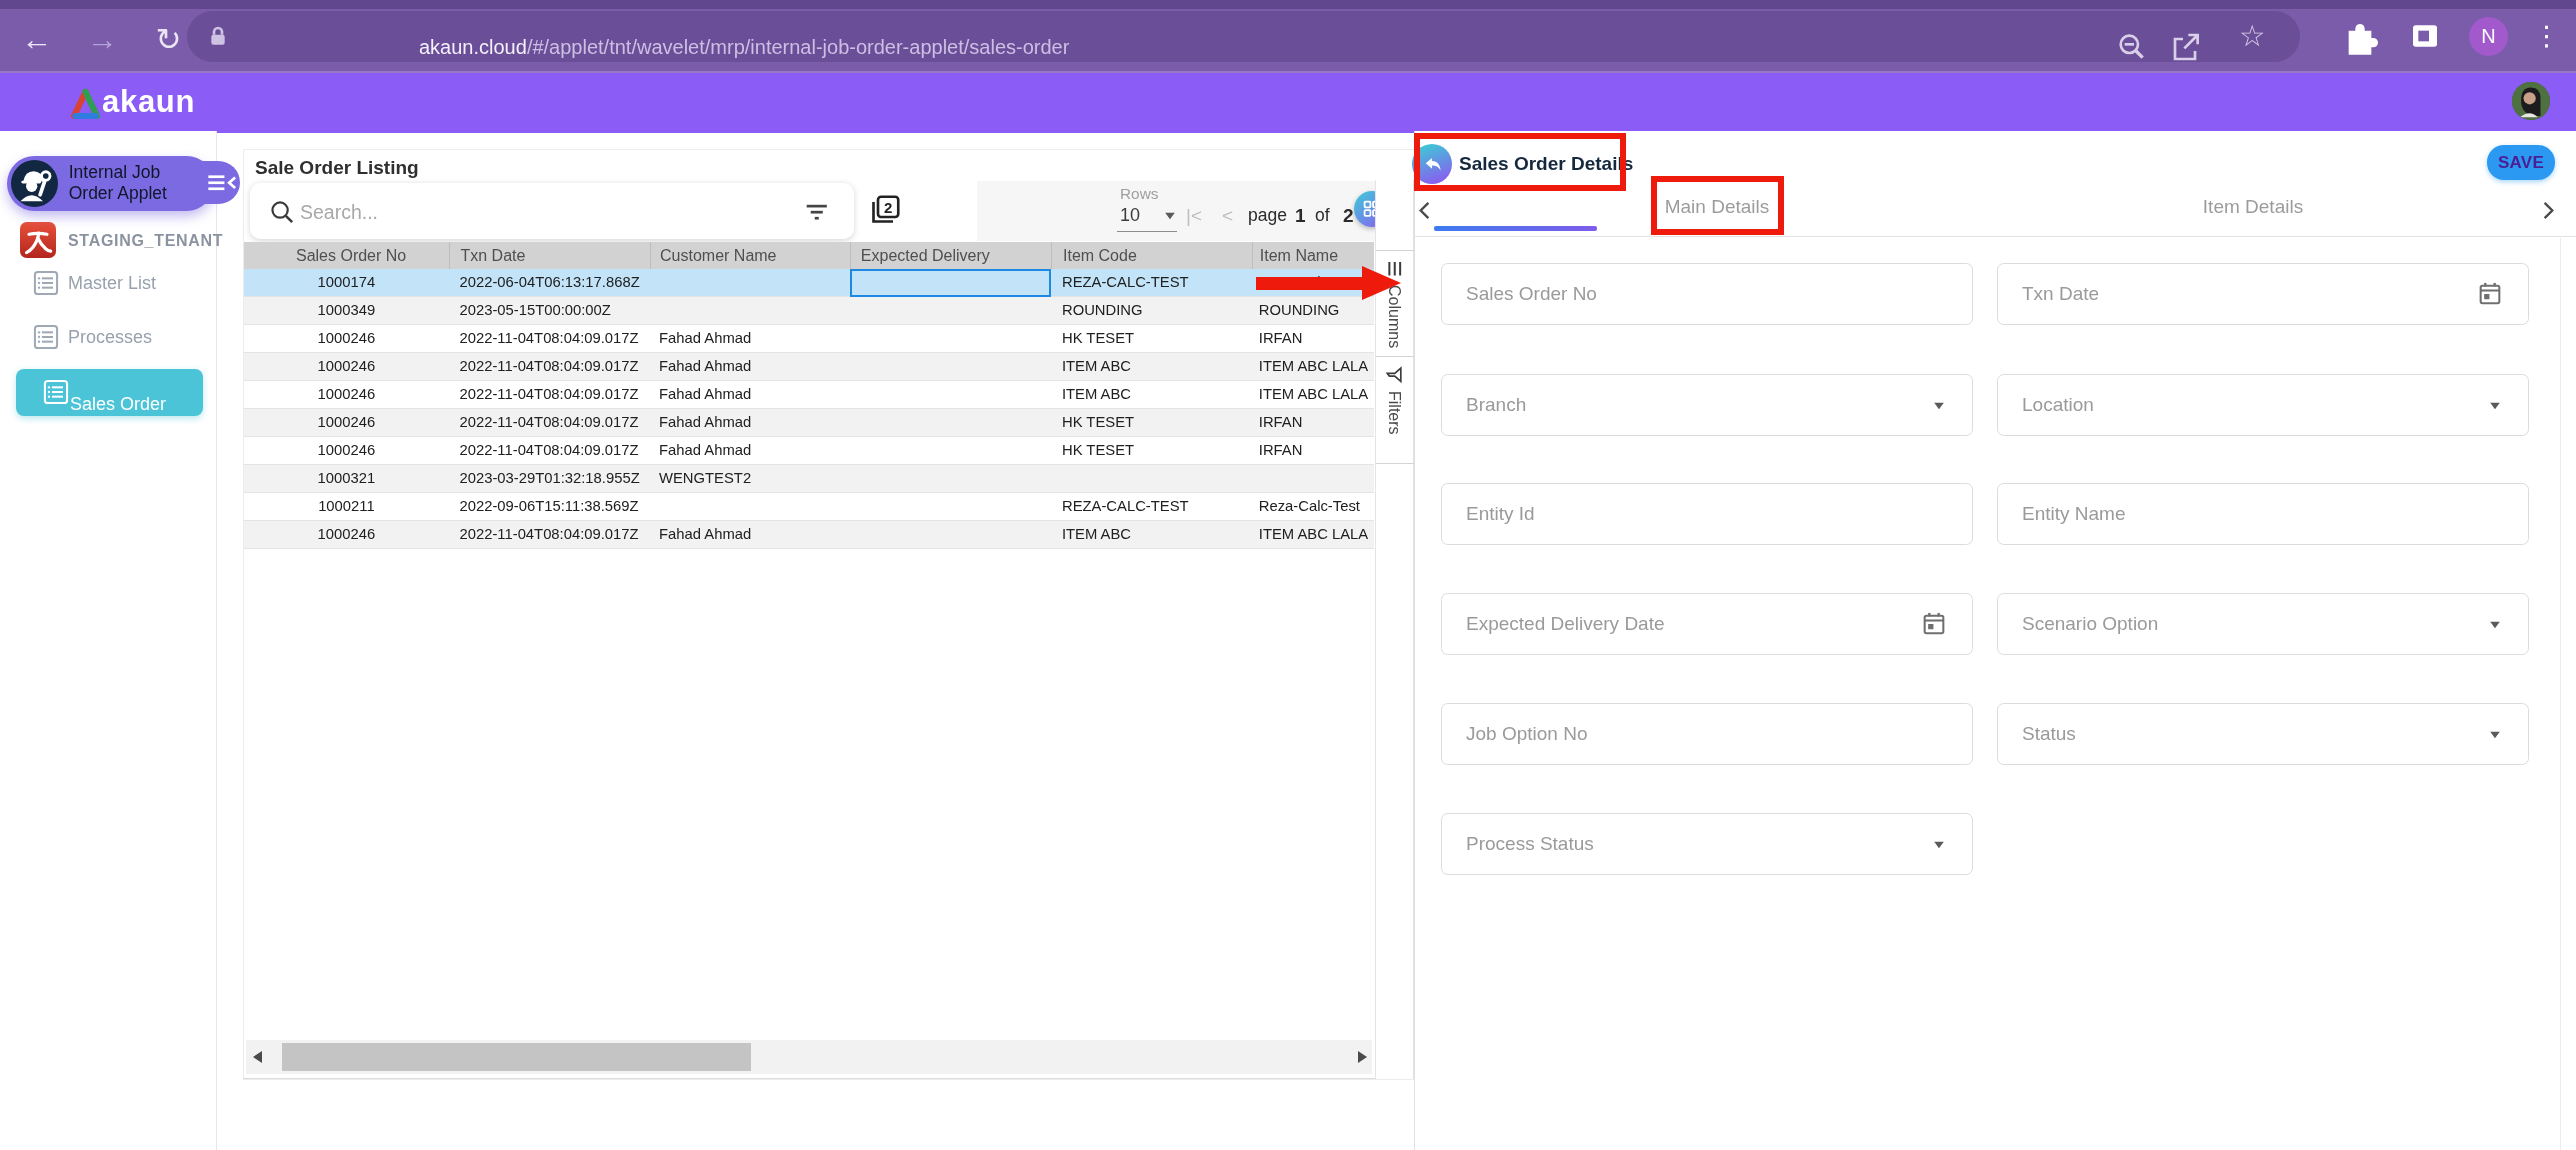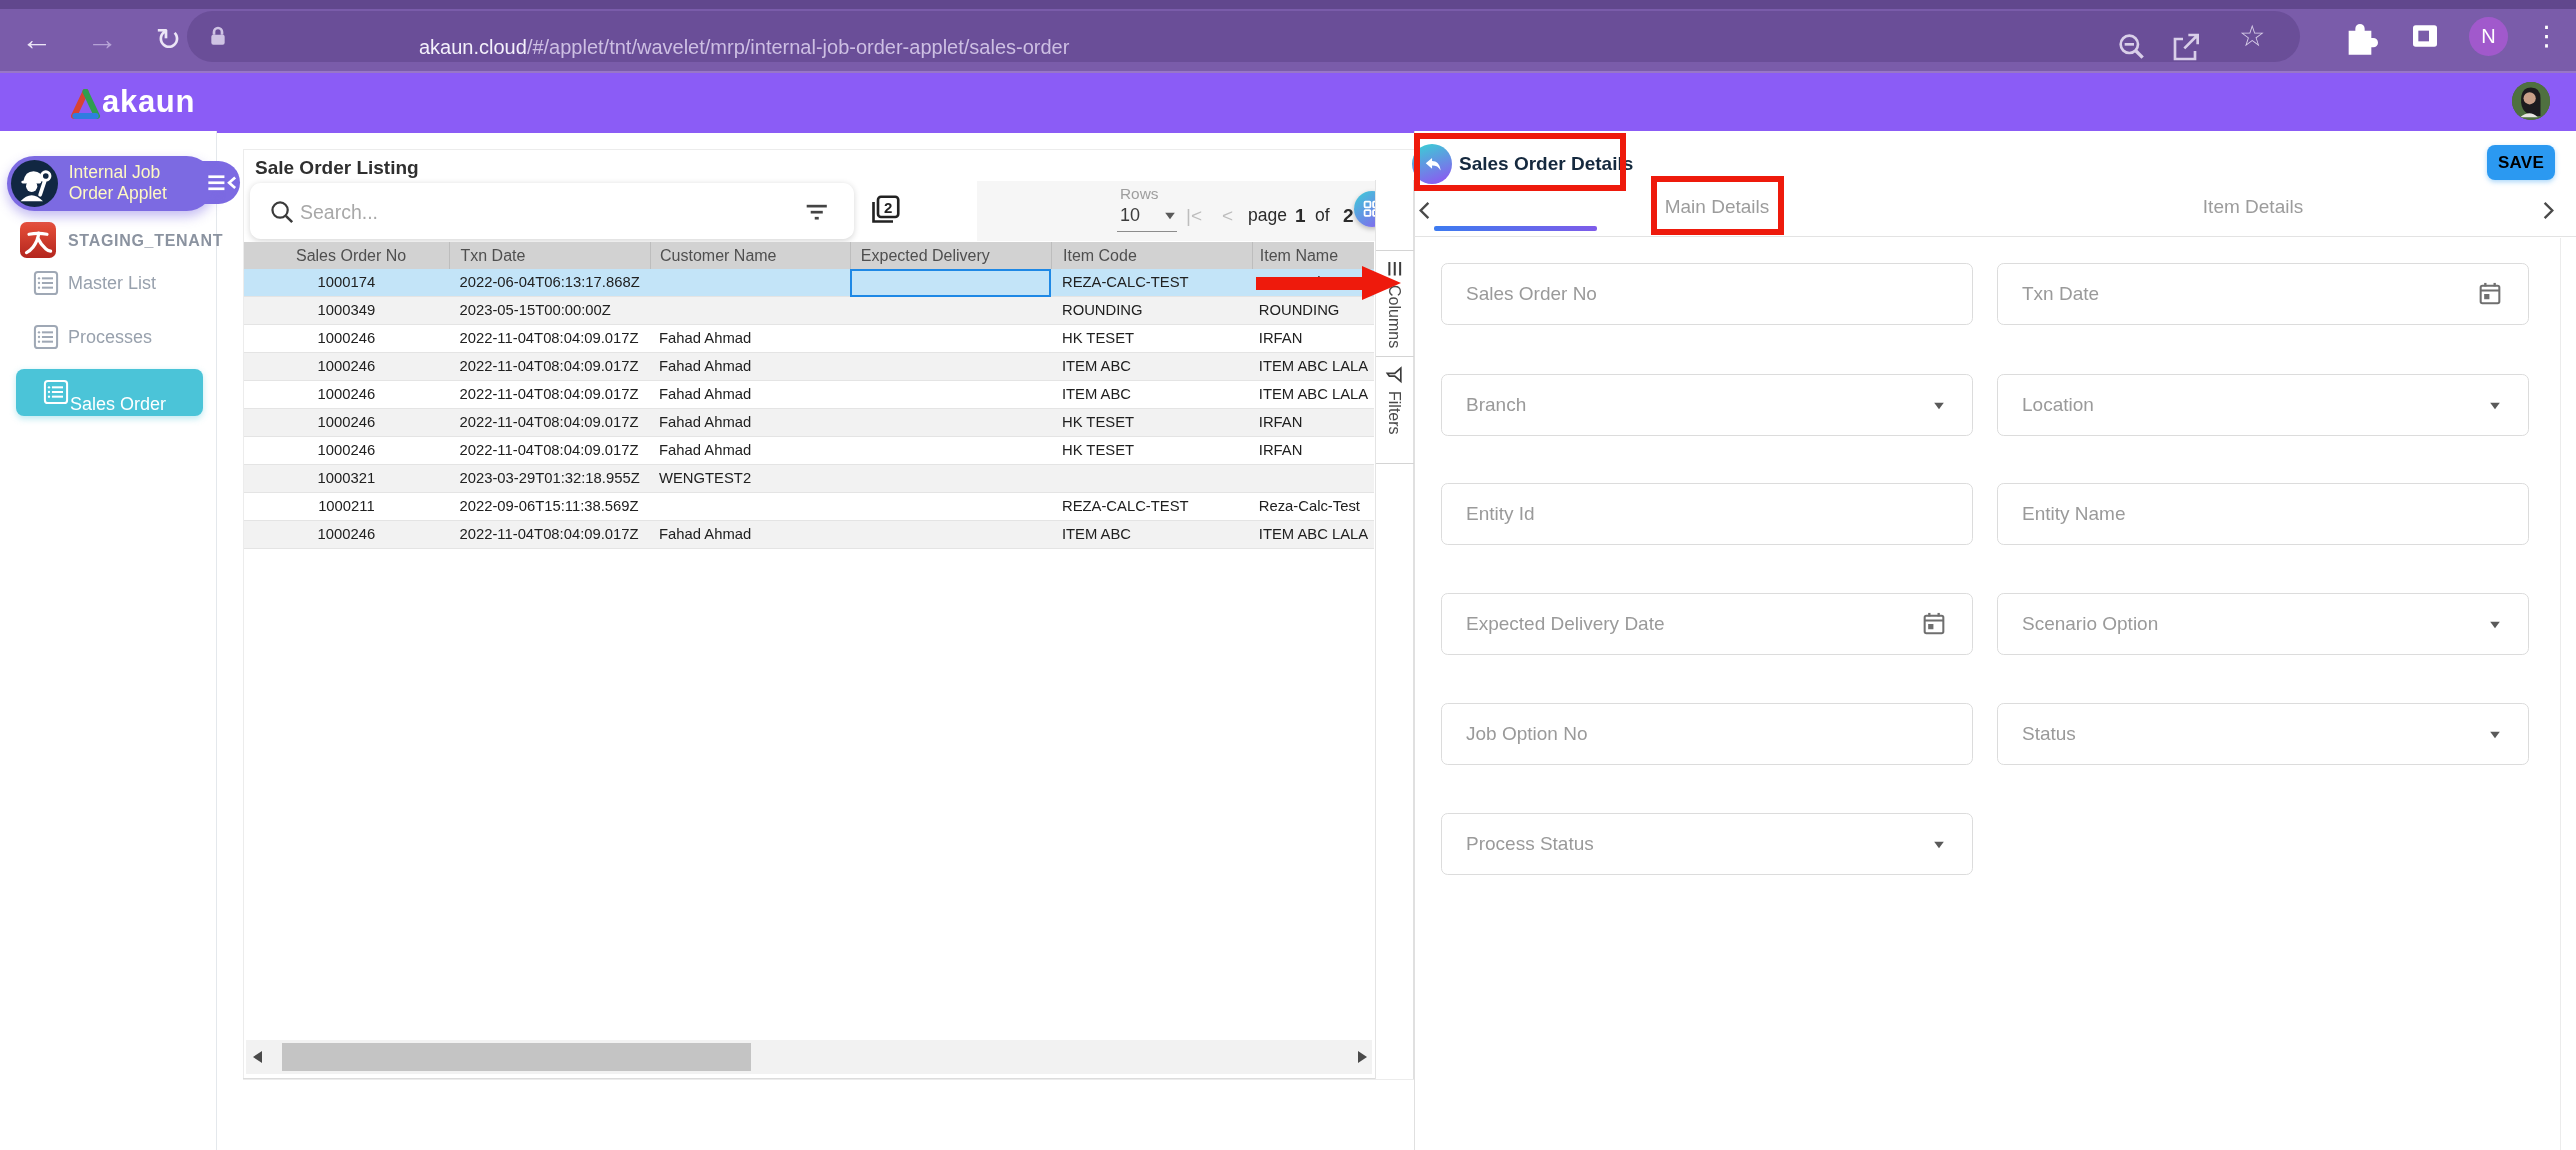--- a/index.html
+++ b/index.html
@@ -26,21 +26,21 @@
   #logo-tri{left:70px;top:16px;}
   #logo-text{left:102px;top:0;height:60px;line-height:58px;color:#fff;font-size:31px;font-weight:bold;letter-spacing:0.7px;}
   #header-avatar{left:2512px;top:9.4px;width:38px;height:38px;border-radius:50%;overflow:hidden;background:#44633a;}
 
   
   #sidebar{left:0;top:131px;width:216px;height:1019px;background:#fff;border-right:1.3px solid #e4e8ec;}
   #applet-pill{left:6.7px;top:25px;width:207px;height:55px;background:#7c6ae2;border-radius:27.5px;
       box-shadow:0 5.4px 12px rgba(124,106,226,.45);z-index:2;}
   #applet-bump{left:169px;top:30px;width:71px;height:43px;background:#7c6ae2;border-radius:21.5px;z-index:1;}
   #applet-icon{left:4px;top:4px;width:47px;height:47px;border-radius:50%;background:#112742;}
-  #applet-title{left:62px;top:6px;width:134px;color:#fef9c3;font-size:17.5px;line-height:21px;}
+  #applet-title{left:62px;top:6px;width:134px;color:#0f172a;font-size:17.5px;line-height:21px;}
   #collapse-ic{left:207px;top:43px;z-index:3;}
   .side-item{left:0;width:216px;height:47px;cursor:pointer;}
   .side-label{position:absolute;left:68px;top:0;height:47px;line-height:47px;color:#98a1ad;font-size:18px;}
   #item-tenant .side-label{font-size:16px;font-weight:bold;letter-spacing:0.7px;color:#8b93a0;}
   #tenant-ic{position:absolute;left:20px;top:5.4px;width:36px;height:36px;border-radius:6.7px;
       background:linear-gradient(180deg,#e8503a,#b3261e);}
   .list-ic{position:absolute;left:32px;top:9.4px;}
   #item-sales{left:16px;top:238px;width:187px;height:47px;background:#4bc4d8;border-radius:8px;
       box-shadow:0 2.7px 6.7px rgba(75,196,216,.35);}
   #item-sales .side-label{color:#fff;left:54px;margin-top:12px;}
@@ -100,21 +100,21 @@
   #tab-columns{top:70px;height:107px;border-top:0.7px solid #d4d4d4;box-sizing:border-box;}
   #tab-filters{top:177px;height:107px;box-sizing:border-box;}
   .vtext{writing-mode:vertical-rl;font-size:16px;color:#4a4a4a;margin-top:5.4px;}
   .vicon{margin-top:9.4px;transform:rotate(90deg);}
 
   
   #panel{left:1414px;top:131px;width:1162px;height:1019px;background:#fff;border-left:0.7px solid #e0e0e0;box-sizing:border-box;}
   #panel-back{left:1412px;top:144px;width:40px;height:40px;border-radius:50%;
       background:linear-gradient(160deg,#3fc7d6 10%,#8a5cf0 90%);}
   #panel-title{left:1459px;top:144px;height:40px;line-height:40px;font-size:19px;font-weight:600;color:#15293e;}
-  #save-btn{left:2487px;top:145px;width:68px;height:35px;background:#2b99f1;border-radius:8px;color:#000000;
+  #save-btn{left:2487px;top:145px;width:68px;height:35px;background:#2b99f1;border-radius:17px;color:#4c1d95;
       font-size:17px;font-weight:bold;text-align:center;line-height:35px;letter-spacing:0.3px;
       box-shadow:0 2px 5.4px rgba(43,153,241,.4);cursor:pointer;}
   #tabrow-divider{left:1414px;top:236px;width:1162px;height:0.7px;background:#e3e3e3;}
   #tab-underline{left:1434px;top:226px;width:163px;height:4.7px;border-radius:2px;
       background:linear-gradient(90deg,#3d7bf0,#7e5ce9);}
   .ptab{top:193px;height:27px;line-height:27px;font-size:19px;color:#9c9c9c;cursor:pointer;}
   #tab-main{left:1651px;width:132px;text-align:center;}
   #tab-item{left:2176px;width:154px;text-align:center;}
   .tab-scroll{top:199px;width:23px;height:23px;cursor:pointer;}
   #panel-vline{left:2560px;top:238px;width:1.3px;height:913px;background:#ececec;}

